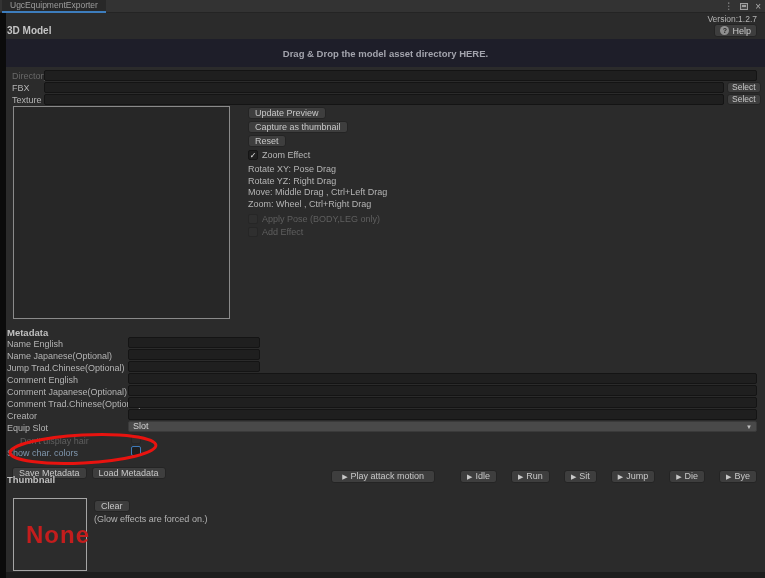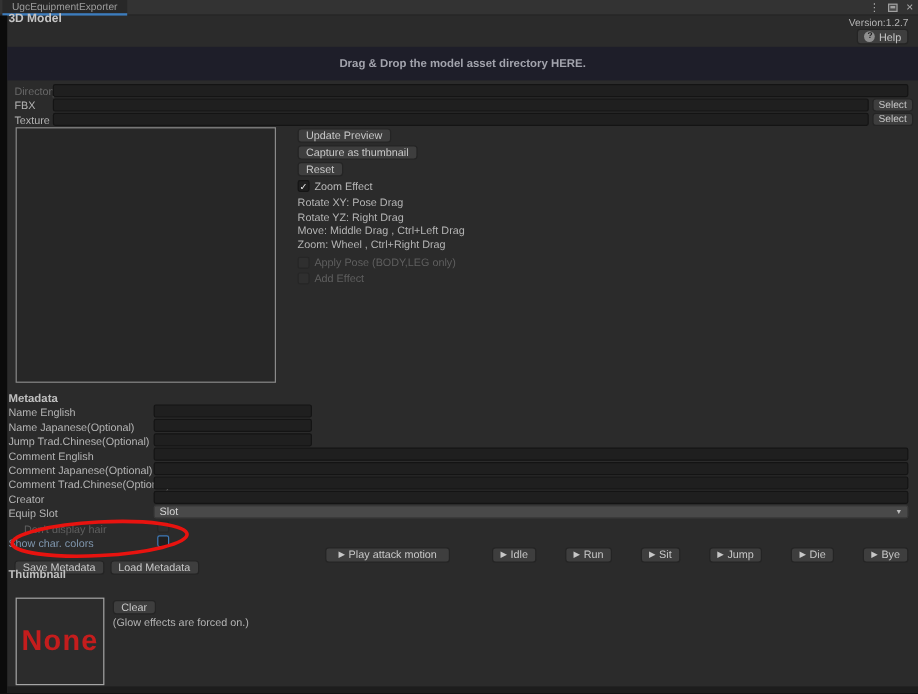--- a/index.html
+++ b/index.html
@@ -15,21 +15,21 @@
        border-bottom:2px solid #3d7dbd;color:#9d9d9d;font-size:8.5px;line-height:11px;}
   .winctrls{position:absolute;right:4px;top:0;height:13px;display:flex;align-items:center;gap:7px;color:#aeaeae;}
   .kebab{font-size:9px;line-height:1;cursor:pointer;}
   .win-icon{position:relative;width:8px;height:7px;border:1px solid #a0a0a0;background:#4a4a4a;display:inline-block;}
   .win-icon::after{content:"";position:absolute;left:1px;top:1px;width:4px;height:2px;background:#a0a0a0;}
   .close{font-size:10px;line-height:1;cursor:pointer;}
   
   .left-strip{position:absolute;left:0;top:13px;width:6px;height:565px;background:#0b0b0b;}
   .bottom-strip{position:absolute;left:6px;top:572px;width:759px;height:6px;background:#1d1d1d;}
   .version{position:absolute;right:8px;top:14px;font-size:8.5px;color:#b5b5b5;}
-  .section-title{position:absolute;left:7px;top:10px;font-size:10px;font-weight:bold;color:#c4c4c4;}
+  .section-title{position:absolute;left:7px;top:25px;font-size:10px;font-weight:bold;color:#c4c4c4;}
   .help-btn{position:absolute;right:8px;top:24px;height:13px;display:flex;align-items:center;gap:3px;
             background:#3e3e3e;border:1px solid #242424;border-radius:3px;padding:0 5px;color:#c8c8c8;cursor:pointer;}
   .help-q{width:9px;height:9px;border-radius:50%;background:#8f8f8f;color:#222;font-size:7px;font-weight:bold;
           display:flex;align-items:center;justify-content:center;}
   
   .dropzone{position:absolute;left:6px;top:39px;width:759px;height:28px;background:#1e1e29;
             display:flex;align-items:center;justify-content:center;}
   .dropzone span{font-weight:bold;font-size:9.5px;color:#a3a4ad;}
   
   .lbl{position:absolute;font-size:9px;color:#b4b4b4;white-space:nowrap;}
@@ -53,27 +53,27 @@
   .instr-block{margin:2px 0 3px 0;}
   .dimtext{color:#5f5f5f;}
   
   .meta-header{position:absolute;left:7px;top:327px;font-weight:bold;font-size:9.5px;color:#c0c0c0;}
   .dropdown{position:absolute;left:128px;top:421px;width:629px;height:11px;background:#494949;
             border:1px solid #3a3a3a;border-radius:2px;color:#d4d4d4;font-size:9px;line-height:9px;
             padding:0 4px;cursor:pointer;}
   .dropdown .arrow{position:absolute;right:4px;top:1px;font-size:6px;color:#c0c0c0;}
   .annotation{position:absolute;left:2px;top:430px;width:172px;height:40px;pointer-events:none;}
   .btnrow-left{position:absolute;left:12px;top:467px;display:flex;gap:5px;justify-content:center;}
-  .motionrow{position:absolute;right:8px;top:456px;display:flex;gap:24px;align-items:center;}
+  .motionrow{position:absolute;right:8px;top:470px;display:flex;gap:14px;align-items:center;}
   .motionrow .btn{height:13px;}
   .play-ic{font-size:7px;line-height:1;}
   
   .thumb-header{position:absolute;left:7px;top:474px;font-weight:bold;font-size:9.5px;color:#c0c0c0;}
   .thumb-box{position:absolute;left:13px;top:498px;width:74px;height:73px;border:1px solid #a5a5a5;
-             background:#2c2c2c;display:flex;align-items:center;justify-content:center;}
+             background:#2c2c2c;display:flex;align-items:center;justify-content:flex-start;padding-left:12px;}
   .thumb-none{font-size:24px;font-weight:bold;color:#c41d1d;letter-spacing:1px;}
   .clear-btn{position:absolute;left:94px;top:500px;}
   .thumb-note{position:absolute;left:94px;top:514px;font-size:9px;color:#b4b4b4;}
 </style>
 </head>
 <body>
 
 <div class="stage">
 
   <div class="tabbar">

